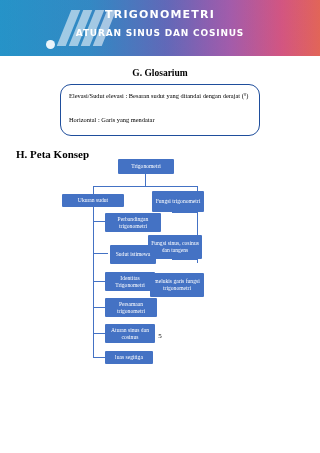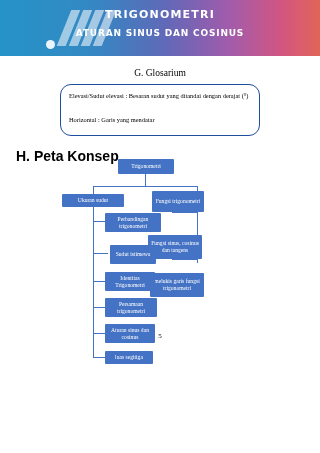--- a/index.html
+++ b/index.html
@@ -83,21 +83,21 @@
   }
 
   
   .sec-glos-title {
     position: absolute;
     left: 0;
     right: 0;
     top: 68px;
     text-align: center;
     font-size: 9.5px;
-    font-weight: normal;
+    font-weight: bold;
     color: #000000;
     font-family: "Liberation Serif", serif;
   }
   .glos-box {
     position: absolute;
     left: 60px;
     top: 84px;
     width: 200px;
     height: 52px;
     border: 1.4px solid #1f4e9c;
@@ -116,24 +116,24 @@
     font-family: "Liberation Serif", serif;
   }
   .glos-line.l1 { top: 6px; }
   .glos-line.l2 { top: 30px; }
 
   
   .sec-peta-title {
     position: absolute;
     left: 16px;
     top: 148px;
-    font-size: 14px;
-    font-weight: bold;
-    color: #000000;
-    font-family: Liberation Sans, sans-serif;
+    font-size: 11px;
+    font-weight: bold;
+    color: #000000;
+    font-family: Liberation Serif, serif;
   }
 
   .map {
     position: absolute;
     left: 0;
     top: 155px;
     width: 320px;
     height: 240px;
   }
   .node {

